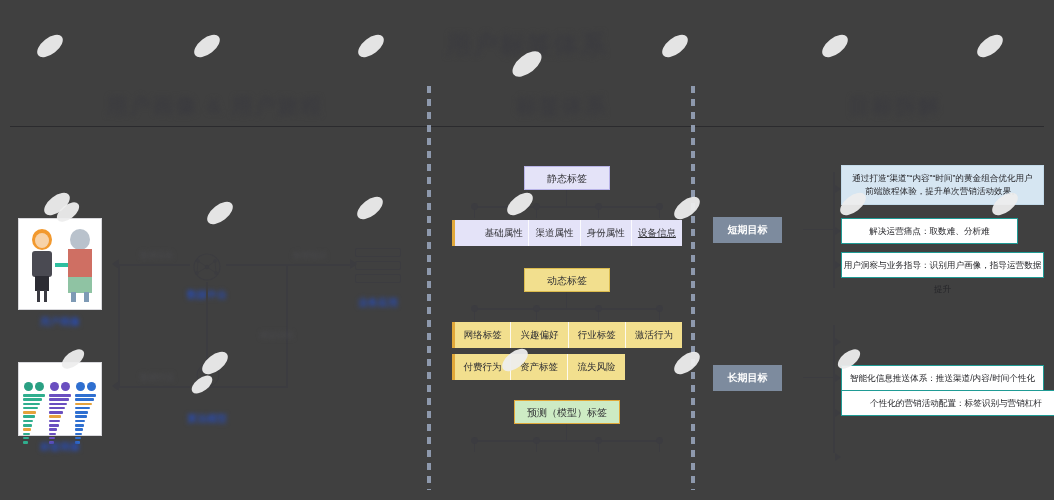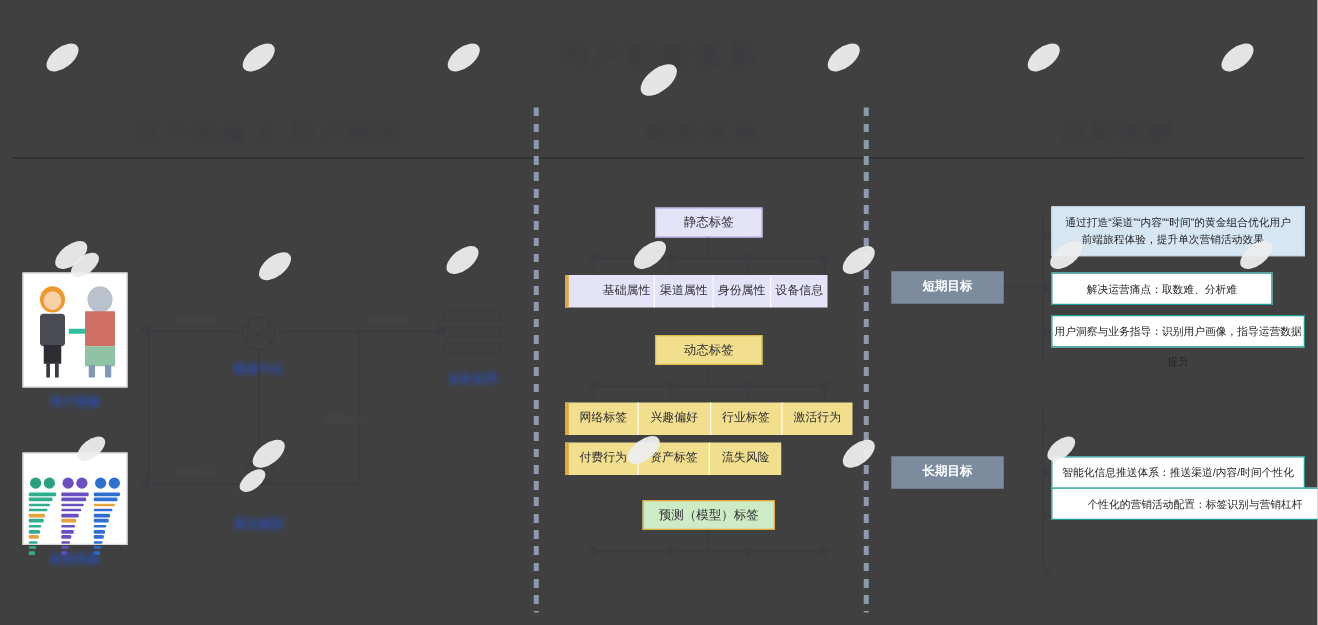--- a/index.html
+++ b/index.html
@@ -96,21 +96,21 @@
   .cdot { position:absolute; width:7px;height:7px; border-radius:50%; background:#3c3c40; }
   .chip-row { position:absolute; display:flex; border-left:3px solid; }
   .chip {
     height:26px; line-height:26px; text-align:center; font-size:9.5px; color:#2f2f33;
     border-right:1px solid rgba(255,255,255,.85);
   }
   .chip:last-child{ border-right:none; }
 
   
   .goal-pill {
-    position:absolute; width:90px; height:26px; line-height:26px; text-align:center;
+    position:absolute; width:69px; height:26px; line-height:26px; text-align:center;
     background:#7d8b9e; color:#fff; font-size:10px; font-weight:700;
   }
   .goal-desc {
     position:absolute; background:#d6e6f2; border:1px solid #c3dae9;
     font-size:8.6px; line-height:13px; color:#26262a; padding:6px 9px; text-align:center;
   }
   .goal-item {
     position:absolute; background:#ffffff; border:1.6px solid #1f9b95;
     font-size:8.6px; color:#26262a; text-align:center; line-height:24px; height:26px;
   }
@@ -300,25 +300,25 @@
     <div class="cline" style="left:114px;top:24px;width:1.4px;height:16px;"></div>
     <div class="cline" style="left:22px;top:40px;width:186px;height:1.6px;"></div>
     <div class="cline" style="left:22px;top:40px;width:1.4px;height:12px;"></div>
     <div class="cline" style="left:84px;top:40px;width:1.4px;height:12px;"></div>
     <div class="cline" style="left:146px;top:40px;width:1.4px;height:12px;"></div>
     <div class="cline" style="left:207px;top:40px;width:1.4px;height:12px;"></div>
     <div class="cdot" style="left:19px;top:37px;"></div>
       <div class="cdot" style="left:81px;top:37px;"></div>
     <div class="cdot" style="left:143px;top:37px;"></div>
       <div class="cdot" style="left:204px;top:37px;"></div>
-    <div class="chip-row" style="left:0;top:54px;width:210px;background:#e4e3f8;border-left-color:#e0a83a;padding-left:24px;">
+    <div class="chip-row" style="left:0;top:54px;width:230px;background:#e4e3f8;border-left-color:#e0a83a;padding-left:24px;">
       <div class="chip" style="width:57px;">基础属性</div>
       <div class="chip" style="width:58px;">渠道属性</div>
       <div class="chip" style="width:58px;">身份属性</div>
-      <div class="chip" style="width:57px;">设备信息</div>
+      <div class="chip" style="width:57px;text-decoration:underline;">设备信息</div>
     </div>
   </div>
 
   <div class="grp" style="left:452px;top:268px;width:230px;height:122px;">
     <div class="grp-title" style="top:0;background:#f2df8e;border-color:#dcbc4e;">动态标签</div>
     <div class="cline" style="left:114px;top:24px;width:1.4px;height:16px;"></div>
     <div class="cline" style="left:22px;top:40px;width:186px;height:1.6px;"></div>
     <div class="cline" style="left:22px;top:40px;width:1.4px;height:12px;"></div>
     <div class="cline" style="left:84px;top:40px;width:1.4px;height:12px;"></div>
     <div class="cline" style="left:146px;top:40px;width:1.4px;height:12px;"></div>

